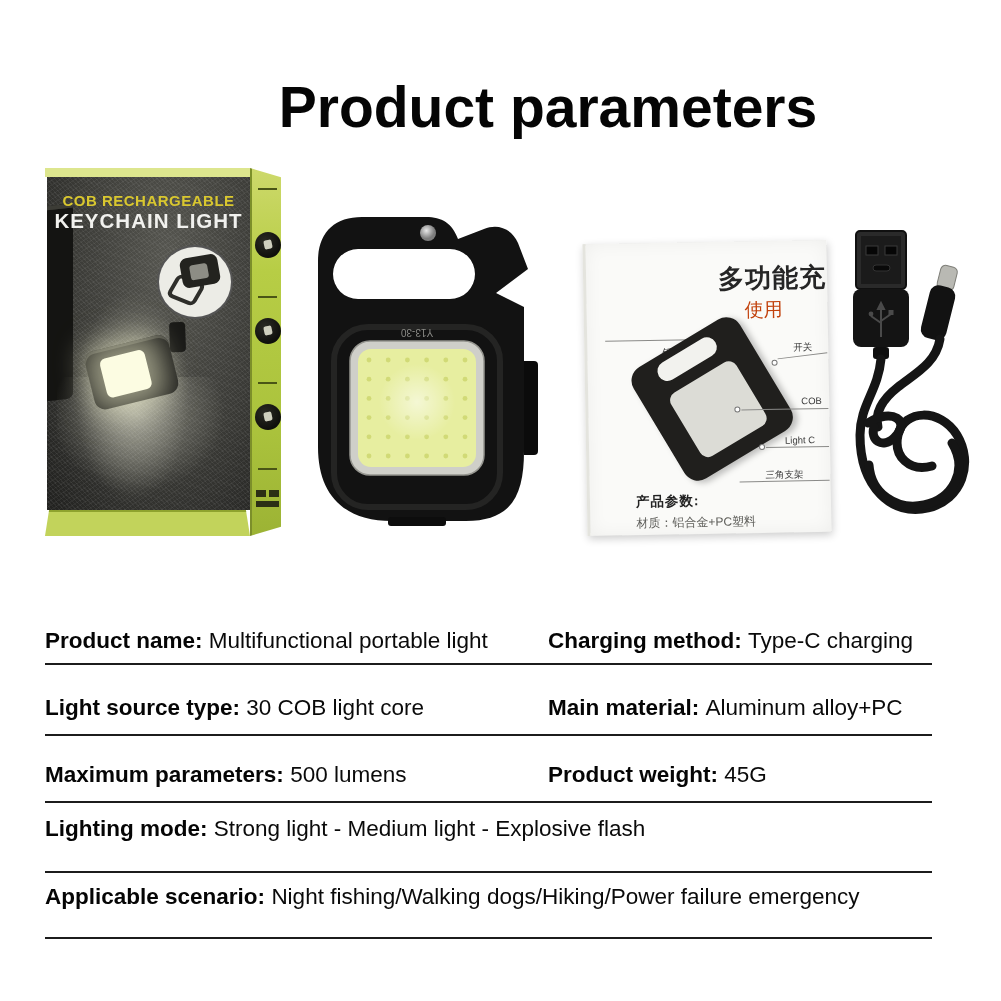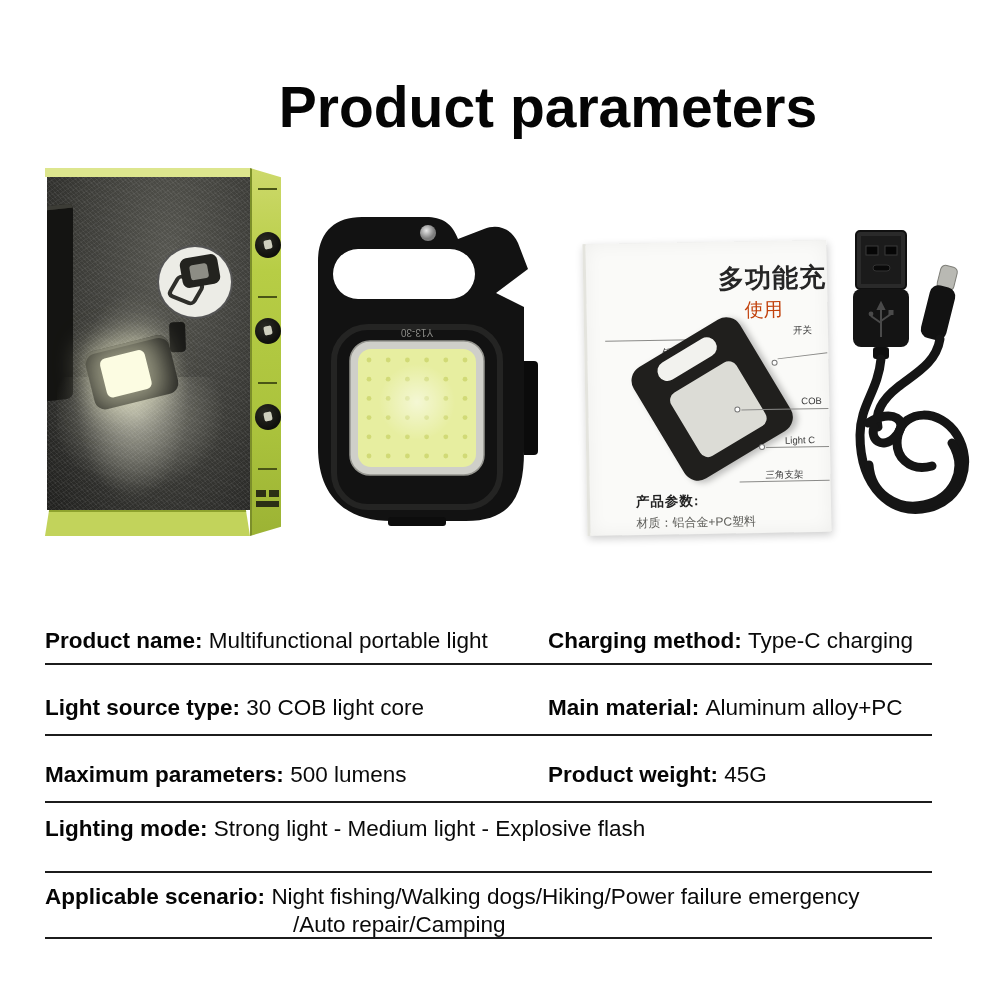--- a/index.html
+++ b/index.html
@@ -95,20 +95,24 @@
 
 <h1 class="page-title" data-name="page-title">Product parameters</h1>
 
 <div class="photos" data-name="product-photos-row">
 
   <figure class="box" data-name="product-box-photo" style="margin:0;">
     <div class="box-top-strip" data-name="box-top-edge"></div>
     <div class="box-face" data-name="box-front-face">
       <div class="box-strap" data-name="strap-silhouette"></div>
       <div class="box-beam" data-name="light-beam-glow"></div>
+      <div class="box-brand" data-name="box-brand-text">
+        <div class="box-brand-1" data-name="box-brand-line1">COB RECHARGEABLE</div>
+        <div class="box-brand-2" data-name="box-brand-line2">KEYCHAIN LIGHT</div>
+      </div>
       <div class="box-inset" data-name="box-inset-circle">
         <div class="inset-stand" data-name="inset-stand-shape"></div>
         <div class="inset-body" data-name="inset-light-shape">
           <div class="inset-panel" data-name="inset-panel-shape"></div>
         </div>
       </div>
       <div class="box-lit" data-name="box-lit-light-photo">
         <div class="box-lit-hook" data-name="box-lit-hook"></div>
         <div class="box-lit-body" data-name="box-lit-body">
           <div class="box-lit-panel" data-name="box-lit-glowing-panel"></div>
@@ -209,21 +213,21 @@
     <div class="m-label" style="left:75px;top:84px;margin-top:20px;" data-name="manual-label-keychain">钥匙扣</div>
     <div class="m-line" style="left:18px;top:97px;width:88px;" data-name="callout-line"></div>
 
     <div class="m-body" data-name="manual-diagram-body">
       <div class="m-hole" data-name="manual-diagram-hole"></div>
       <div class="m-panel" data-name="manual-diagram-panel"></div>
     </div>
 
     <div class="m-dot" style="left:184px;top:119px;" data-name="callout-dot"></div>
     <div class="m-line" style="left:190px;top:115px;width:50px;transform:rotate(-6deg);" data-name="callout-line"></div>
-    <div class="m-label" style="left:206px;top:84px;" data-name="manual-label-switch">开关</div>
+    <div class="m-label" style="left:206px;top:101px;" data-name="manual-label-switch">开关</div>
 
     <div class="m-dot" style="left:146px;top:165px;" data-name="callout-dot"></div>
     <div class="m-line" style="left:153px;top:168px;width:87px;" data-name="callout-line"></div>
     <div class="m-label" style="left:213px;top:155px;" data-name="manual-label-cob">COB</div>
 
     <div class="m-dot" style="left:170px;top:203px;" data-name="callout-dot"></div>
     <div class="m-line" style="left:177px;top:206px;width:63px;" data-name="callout-line"></div>
     <div class="m-label" style="left:196px;top:194px;" data-name="manual-label-typec">Light C</div>
 
     <div class="m-line" style="left:150px;top:240px;width:90px;" data-name="callout-line"></div>
@@ -303,16 +307,15 @@
       <span class="lbl" data-name="spec-label">Lighting mode:</span><span class="val" data-name="spec-value">Strong light - Medium light - Explosive flash</span>
     </span>
   </div>
   <div class="rule" style="top:871px;" data-name="divider-line"></div>
 
   <div class="spec-row" style="top:884px;" data-name="spec-row-scenario">
     <span class="cell c1" data-name="spec-cell">
       <span class="lbl" data-name="spec-label">Applicable scenario:</span><span class="val" data-name="spec-value">Night fishing/Walking dogs/Hiking/Power failure emergency</span>
     </span>
   </div>
-  <div class="cont" style="left:248px;top:912px;" data-name="spec-value-continued">/Auto repair/Camping</div>
   <div class="rule" style="top:937px;" data-name="divider-line"></div>
 
 </section>
 
 </body></html>

